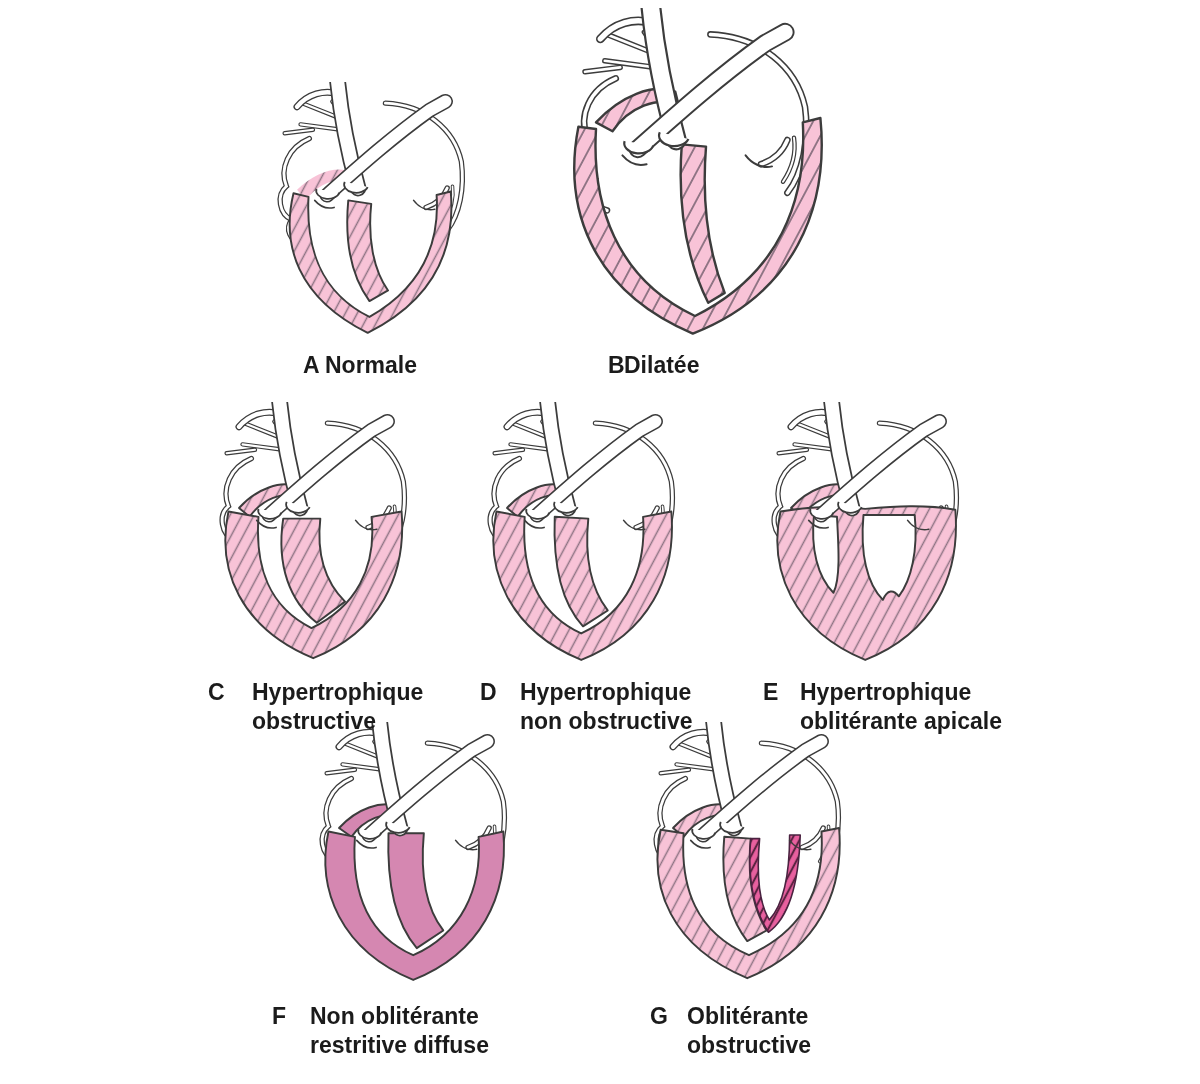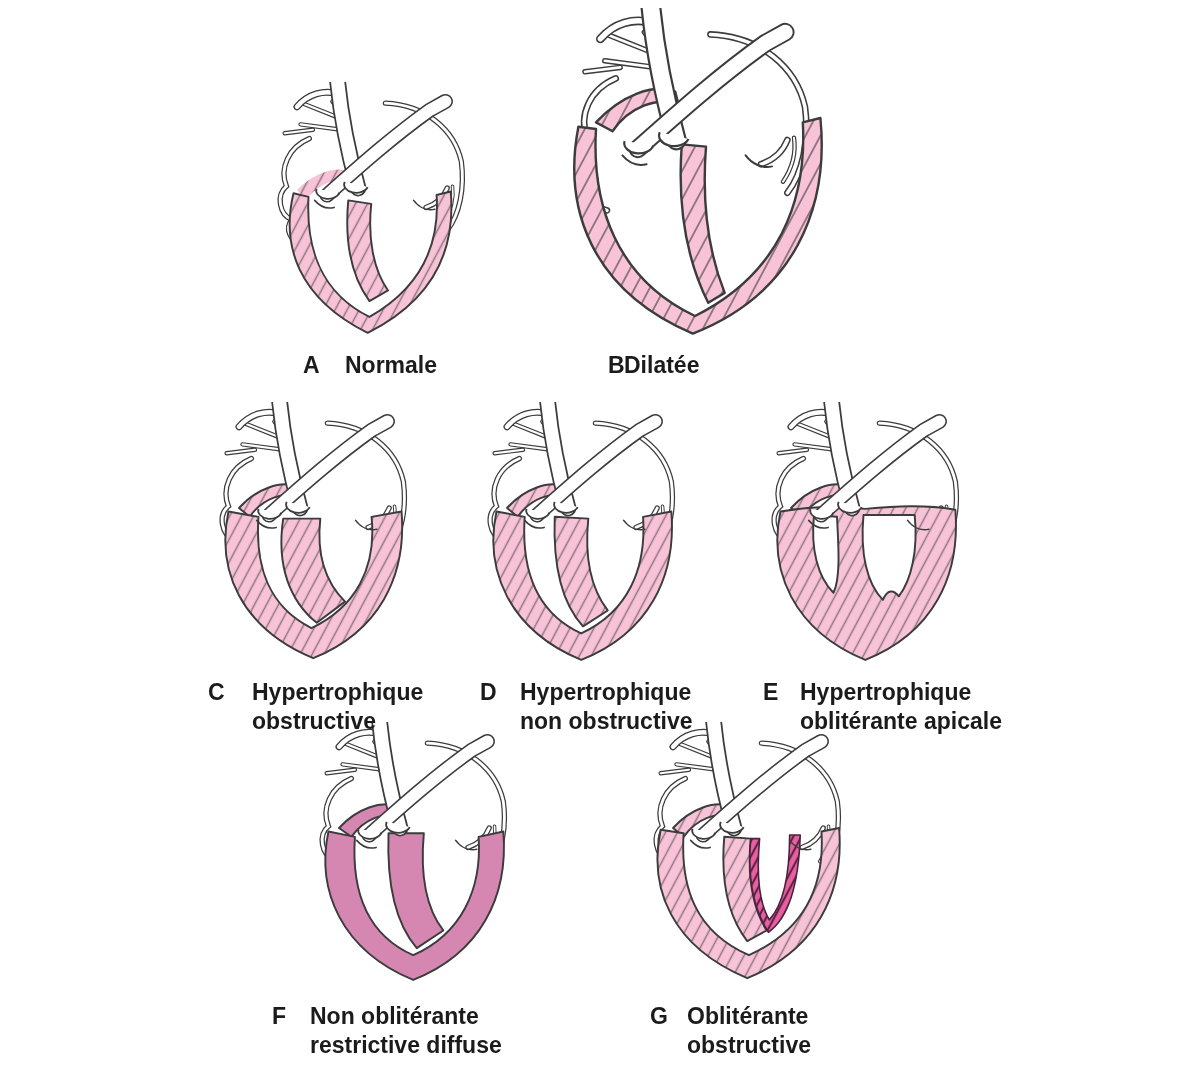--- a/index.html
+++ b/index.html
@@ -155,21 +155,21 @@
     <use href="#atria"></use>
     <path class="wall" d="M44,120 C64,98 92,88 110,96 L113,108 C94,100 70,110 56,130 Z"></path>
     <path class="wall" d="M30,122 C16,188 42,254 128,290 C206,258 238,194 232,120 L212,124 C216,186 192,236 130,264 C70,238 52,188 56,126 Z"></path>
     <path class="wall" d="M102,130 C98,178 106,220 128,248 L150,236 C134,210 128,174 132,132 Z"></path>
     <path class="lining" d="M132,132 C128,176 134,210 152,238 C172,224 186,192 188,128 L176,128 C176,184 166,210 153,224 C142,206 138,176 142,132 Z"></path>
     <use href="#tubes"></use>
   </svg>
 
   <div class="caption" style="top:351px">
     <span class="cap-letter" style="left:303px">A</span>
-    <span class="cap-text" style="left:345px">Normale</span>
+    <span class="cap-text" style="left:325px">Normale</span>
   </div>
   <div class="caption" style="top:351px">
     <span class="cap-letter" style="left:608px">B</span>
     <span class="cap-text" style="left:624px">Dilatée</span>
   </div>
   <div class="caption" style="top:678px">
     <span class="cap-letter" style="left:208px">C</span>
     <span class="cap-text" style="left:252px">Hypertrophique
 obstructive</span>
   </div>
@@ -179,21 +179,21 @@
 non obstructive</span>
   </div>
   <div class="caption" style="top:678px">
     <span class="cap-letter" style="left:763px">E</span>
     <span class="cap-text" style="left:800px">Hypertrophique
 oblitérante apicale</span>
   </div>
   <div class="caption" style="top:1002px">
     <span class="cap-letter" style="left:272px">F</span>
     <span class="cap-text" style="left:310px">Non oblitérante
-restrictive diffuse</span>
+restritive diffuse</span>
   </div>
   <div class="caption" style="top:1002px">
     <span class="cap-letter" style="left:650px">G</span>
     <span class="cap-text" style="left:687px">Oblitérante
 obstructive</span>
   </div>
 
 </div>
 
 </body></html>

